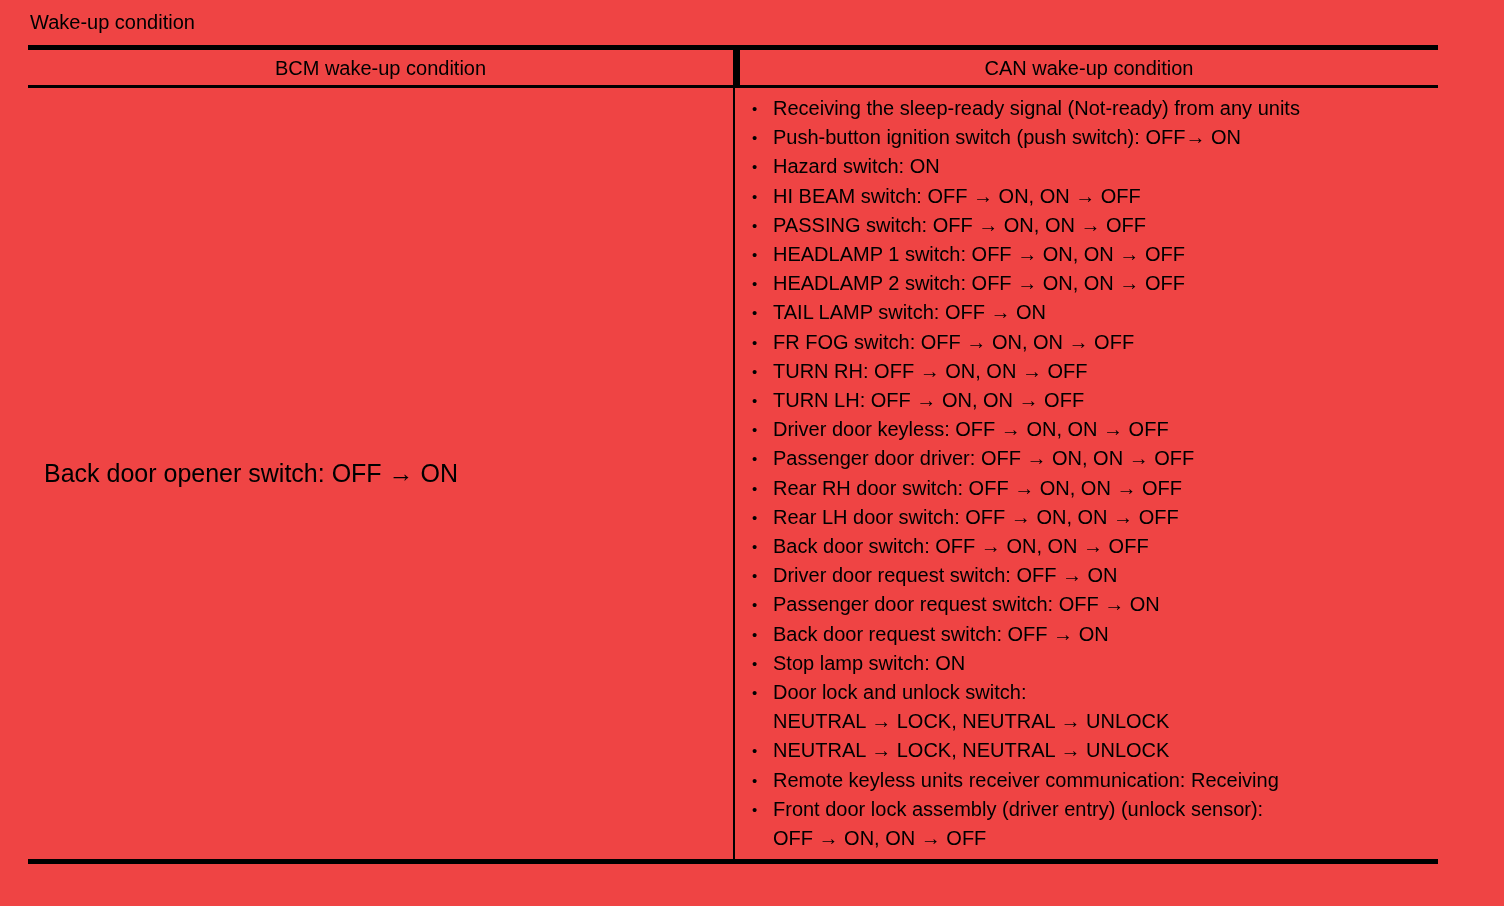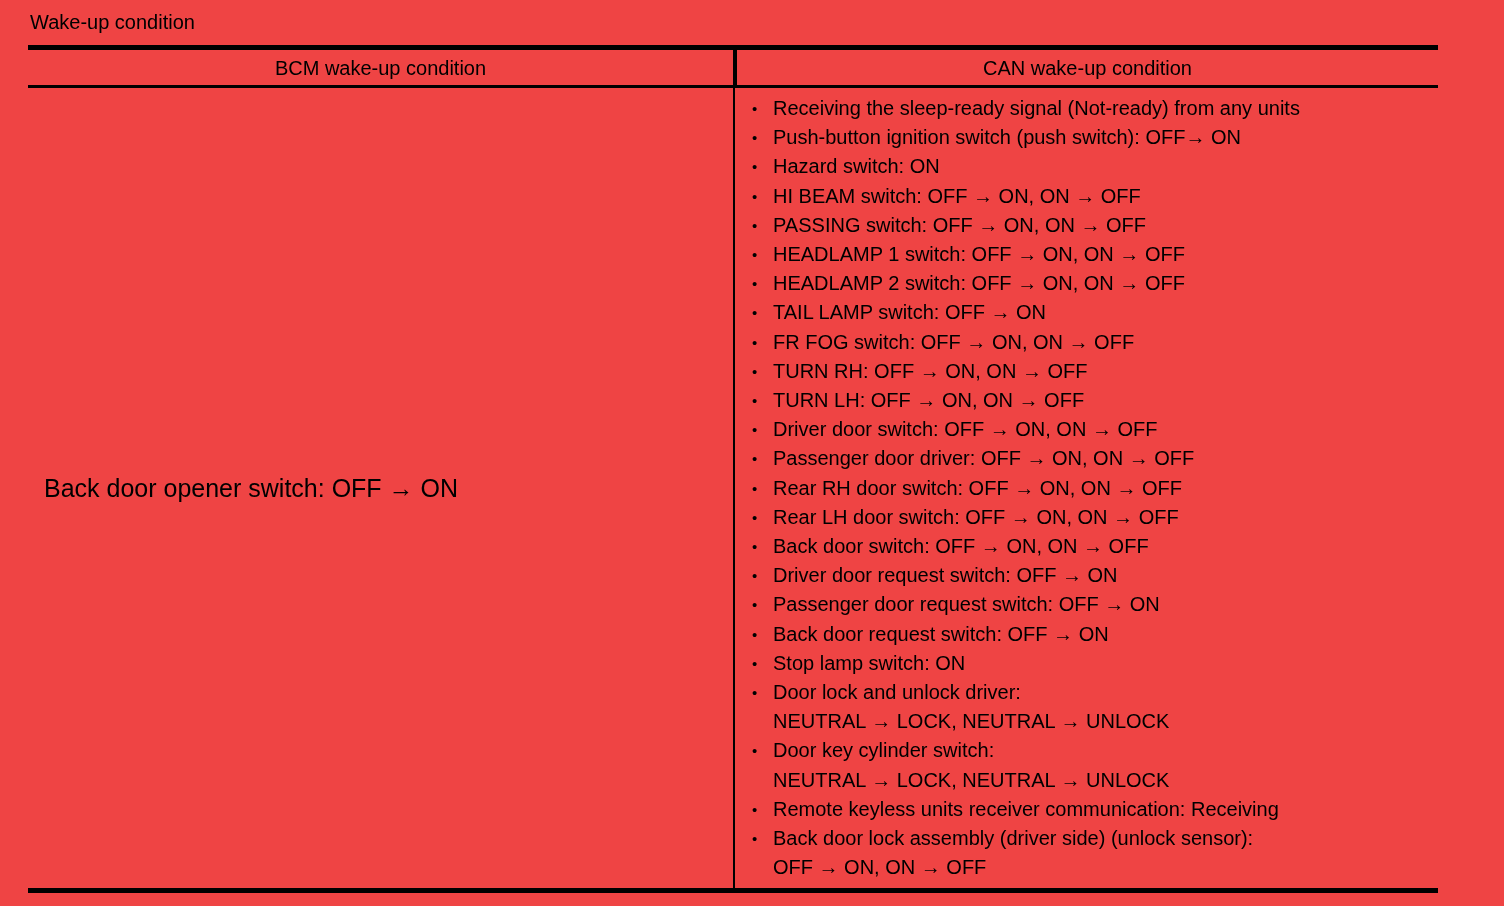--- a/index.html
+++ b/index.html
@@ -38,21 +38,21 @@
   .th-cell {
     width: 705px;
     box-sizing: border-box;
     text-align: center;
     font-size: 20px;
     line-height: 24px;
     padding: 6px 0 5px 0;
     font-weight: 400;
   }
   .th-cell.right {
-    border-left: 4px solid #000000;
+    border-left: 7px solid #000000;
   }
   .tbl-body-row {
     display: flex;
     align-items: stretch;
   }
   .td-left {
     width: 705px;
     box-sizing: border-box;
     display: flex;
     align-items: center;
@@ -166,21 +166,21 @@
               </div>
               <div class="cond-item">
                 <span class="bullet">•</span>
                 <div class="cond-text">
                   <div>TURN LH: OFF → ON, ON → OFF</div>
                 </div>
               </div>
               <div class="cond-item">
                 <span class="bullet">•</span>
                 <div class="cond-text">
-                  <div>Driver door switch: OFF → ON, ON → OFF</div>
+                  <div>Driver door keyless: OFF → ON, ON → OFF</div>
                 </div>
               </div>
               <div class="cond-item">
                 <span class="bullet">•</span>
                 <div class="cond-text">
                   <div>Passenger door driver: OFF → ON, ON → OFF</div>
                 </div>
               </div>
               <div class="cond-item">
                 <span class="bullet">•</span>
@@ -220,41 +220,40 @@
               </div>
               <div class="cond-item">
                 <span class="bullet">•</span>
                 <div class="cond-text">
                   <div>Stop lamp switch: ON</div>
                 </div>
               </div>
               <div class="cond-item">
                 <span class="bullet">•</span>
                 <div class="cond-text">
-                  <div>Door lock and unlock driver:</div>
+                  <div>Door lock and unlock switch:</div>
                   <div>NEUTRAL → LOCK, NEUTRAL → UNLOCK</div>
                 </div>
               </div>
               <div class="cond-item">
                 <span class="bullet">•</span>
                 <div class="cond-text">
-                  <div>Door key cylinder switch:</div>
                   <div>NEUTRAL → LOCK, NEUTRAL → UNLOCK</div>
                 </div>
               </div>
               <div class="cond-item">
                 <span class="bullet">•</span>
                 <div class="cond-text">
                   <div>Remote keyless units receiver communication: Receiving</div>
                 </div>
               </div>
               <div class="cond-item">
                 <span class="bullet">•</span>
                 <div class="cond-text">
-                  <div>Back door lock assembly (driver side) (unlock sensor):</div>
+                  <div>Front door lock assembly (driver entry) (unlock sensor):</div>
                   <div>OFF → ON, ON → OFF</div>
                 </div>
               </div>
             </div>
         </div>
       </div>
 
     </div>
   </div>
 </div>

